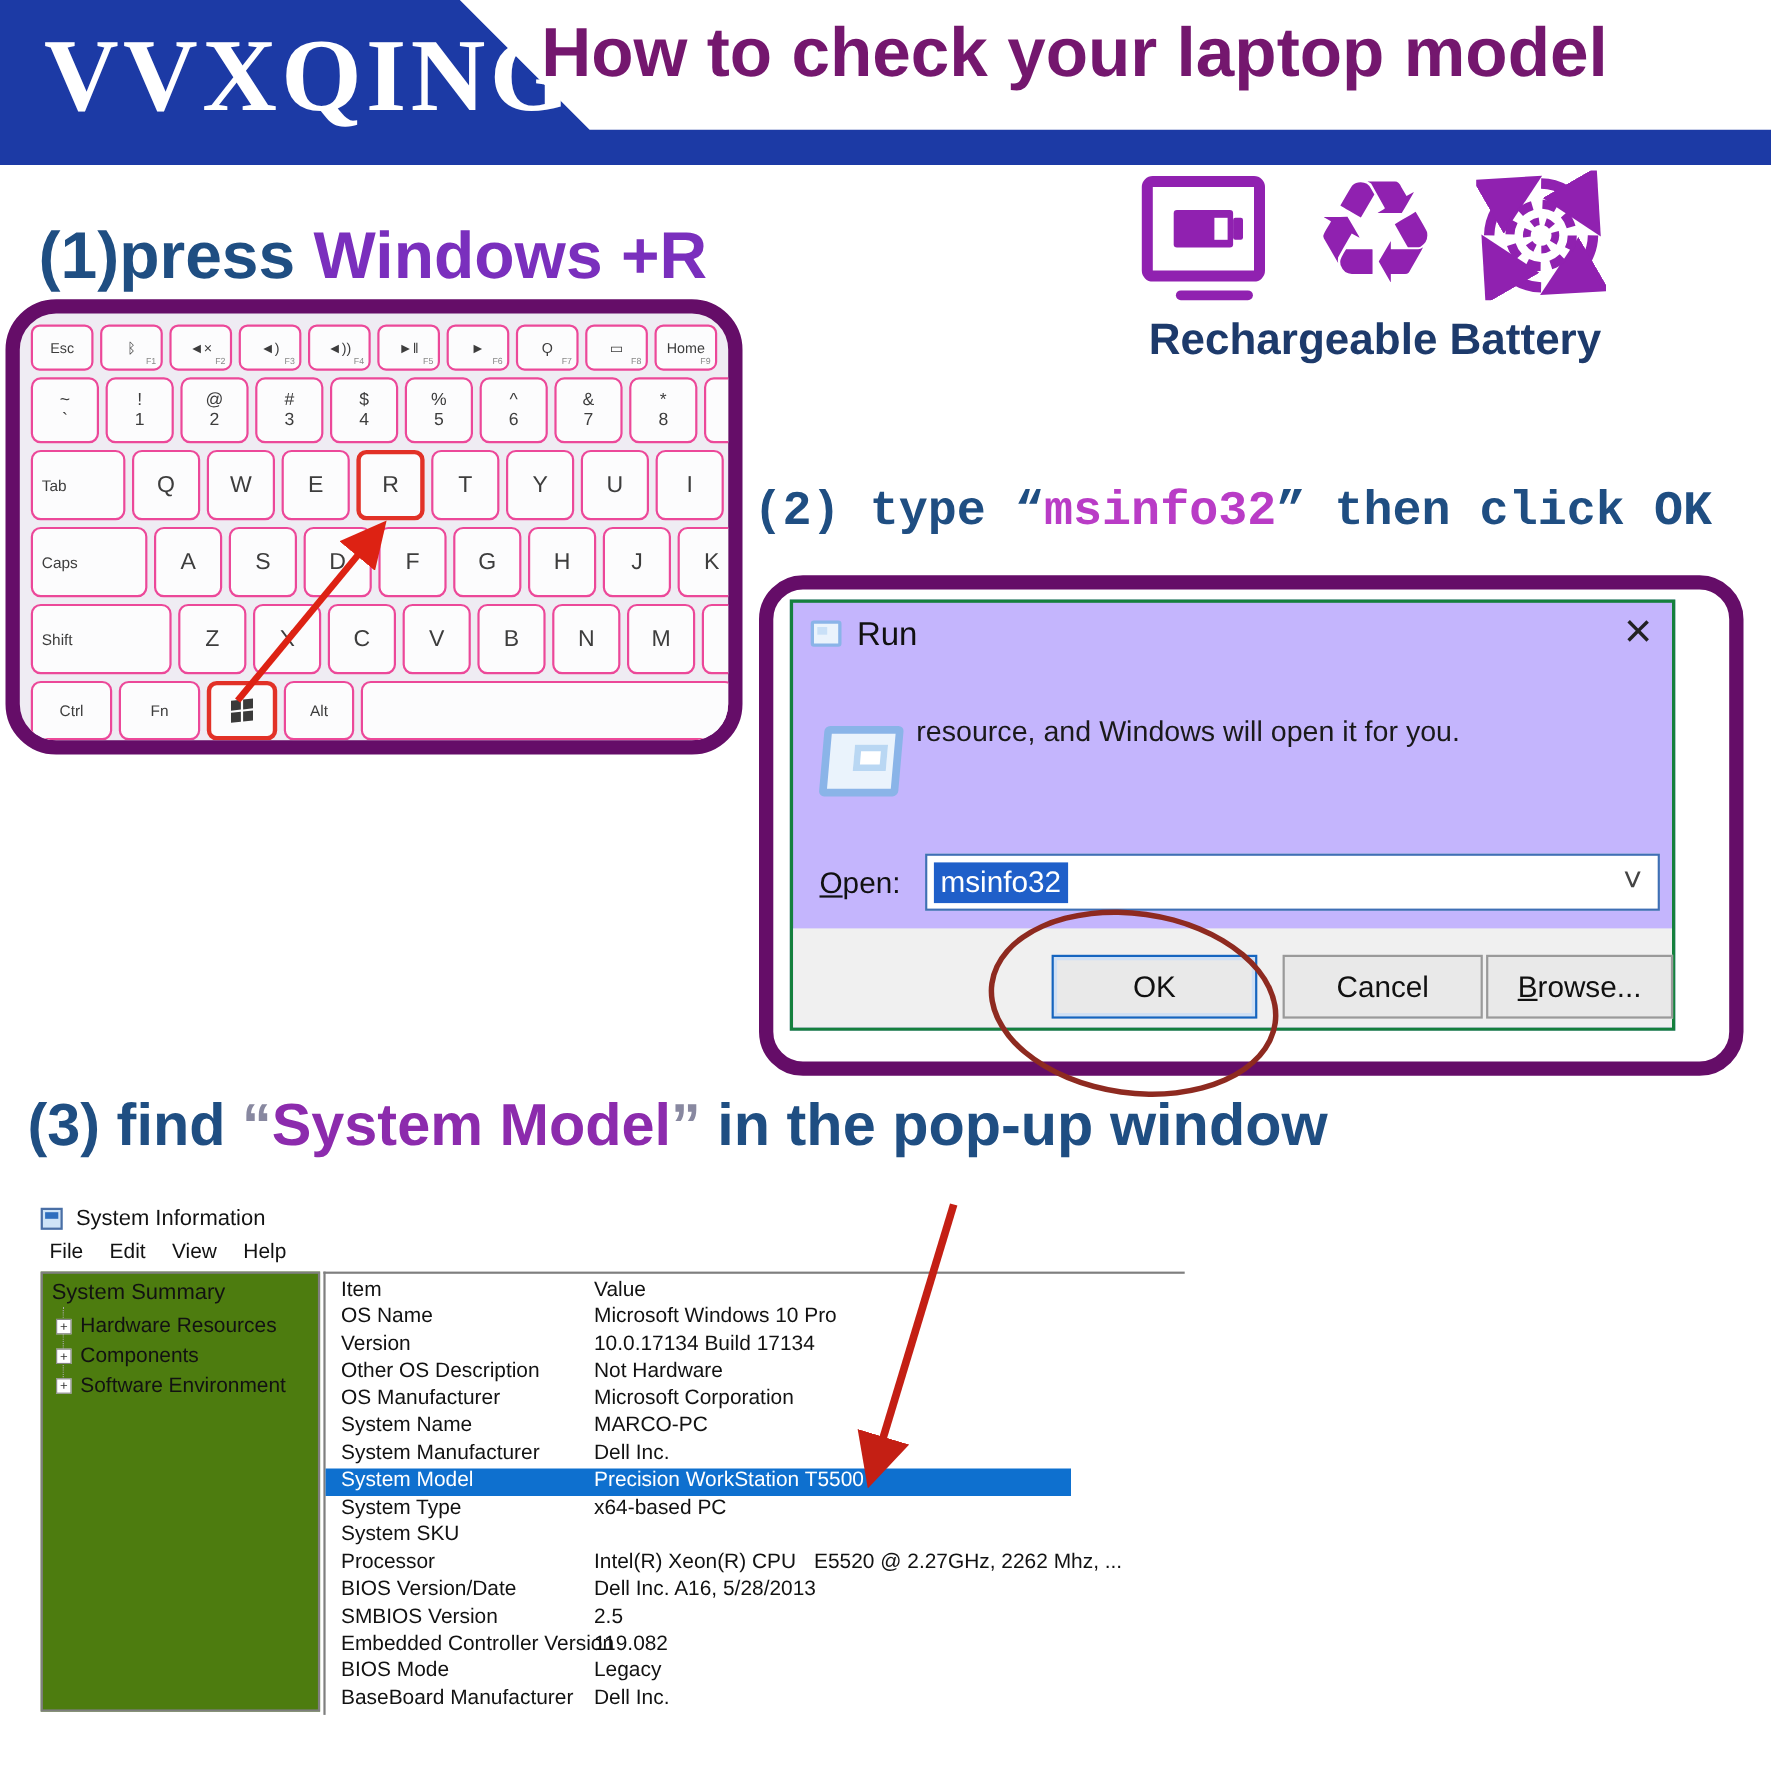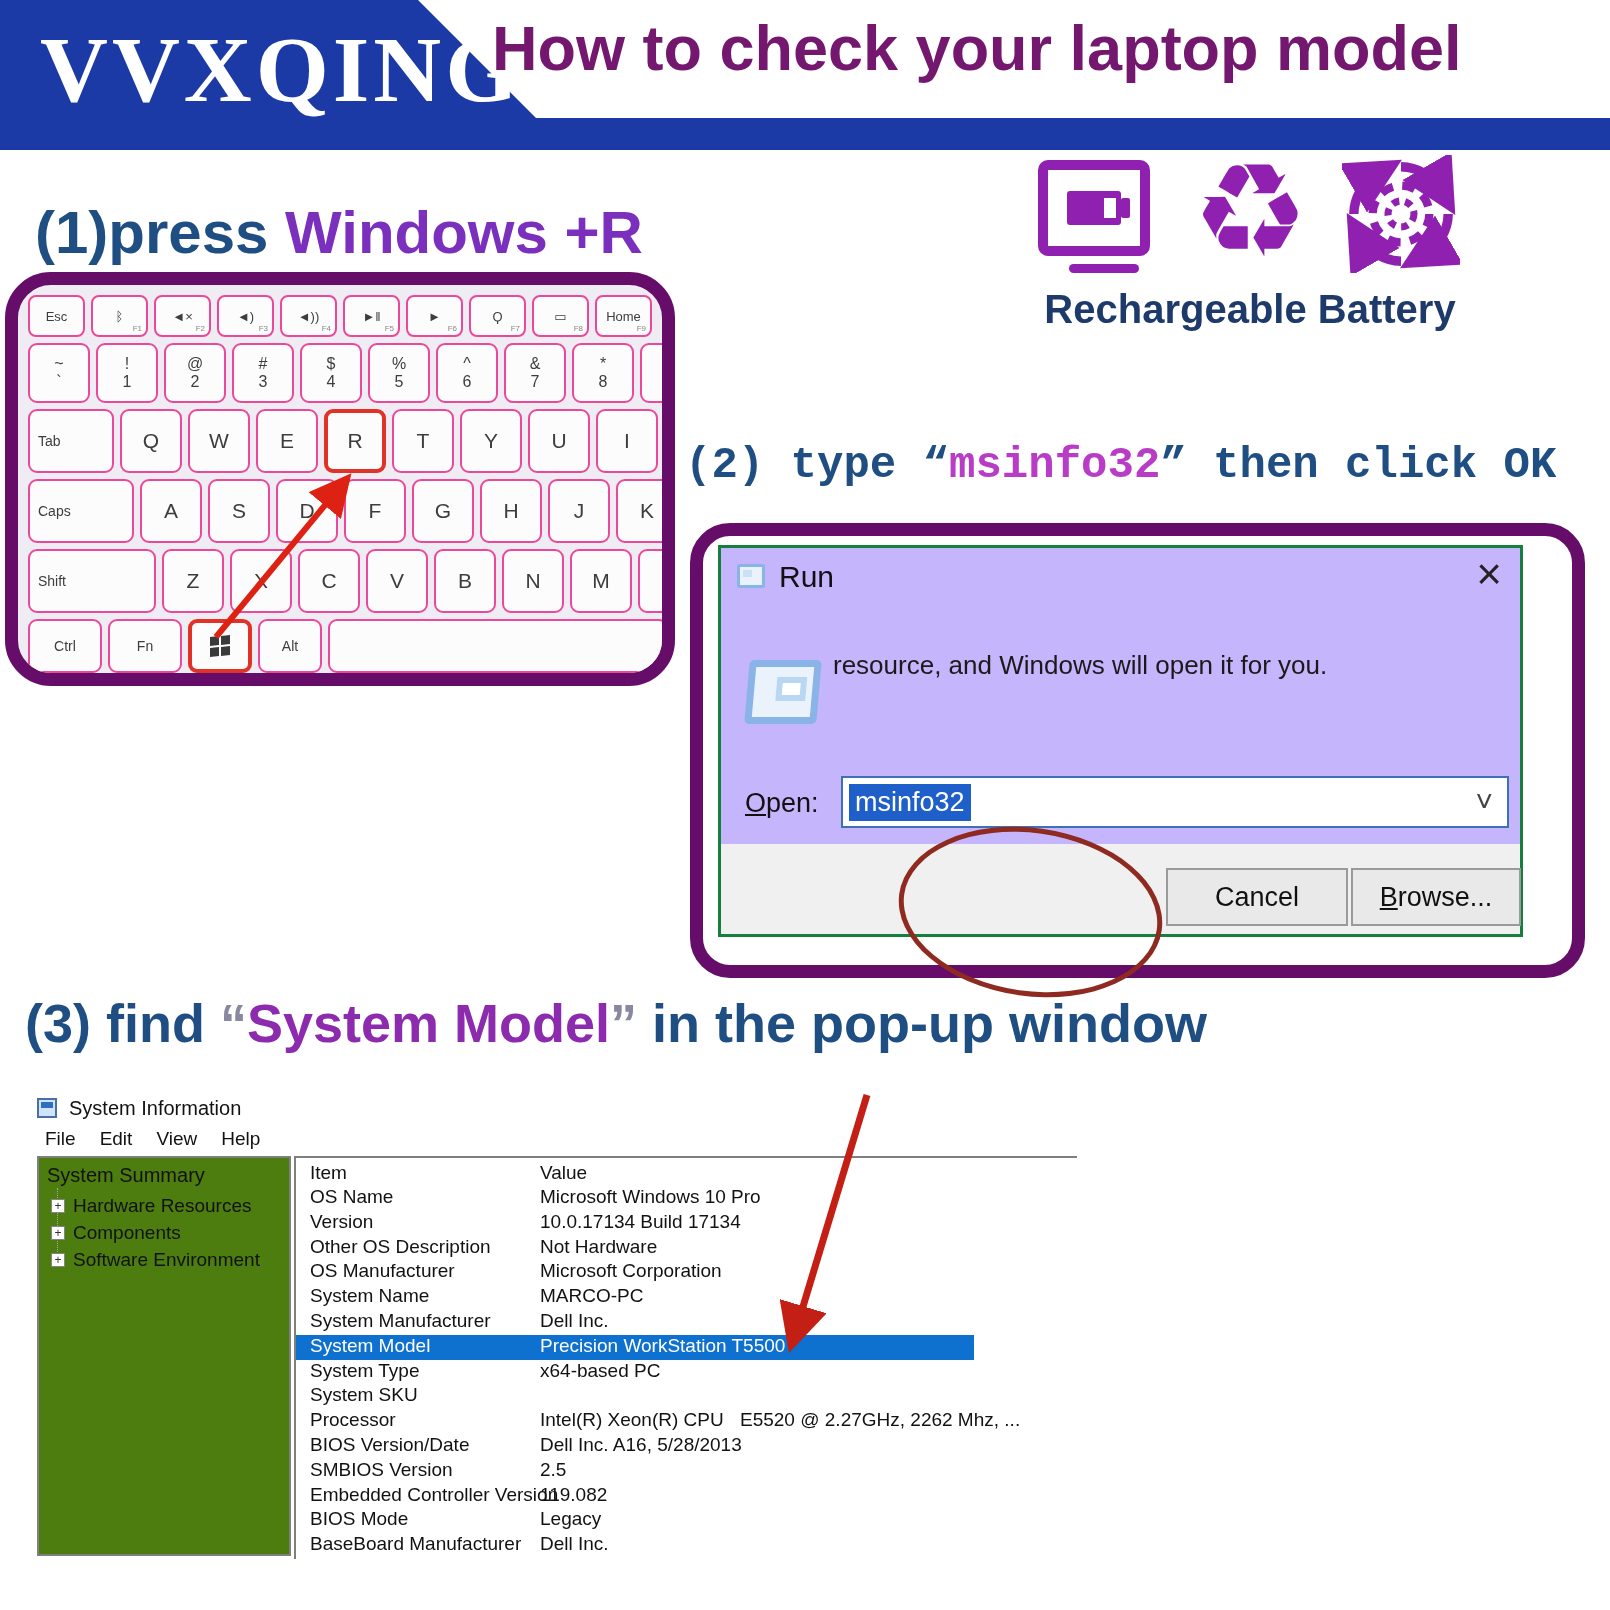--- a/index.html
+++ b/index.html
@@ -377,20 +377,21 @@
       </span>
     <div class="run-desc">
       <div>resource, and Windows will open it for you.</div>
     </div>
     <span class="open-lbl"><u>O</u><span>pen:</span></span>
     <div class="combo">
       <span class="sel">msinfo32</span>
       <span class="chev">˅</span>
     </div>
     <div class="run-footer"></div>
+    <div class="btn ok">OK</div>
     <div class="btn cancel">Cancel</div>
     <div class="btn browse">
         <u>B</u>
         <span>rowse...</span>
       </div>
   </div>
   <div class="abs ok-ellipse"></div>
 
   <div class="abs step3">
     <span>(3) find </span><span class="q">“</span><span class="tgt">System Model</span><span class="q">”</span><span>  in the pop-up window</span>

